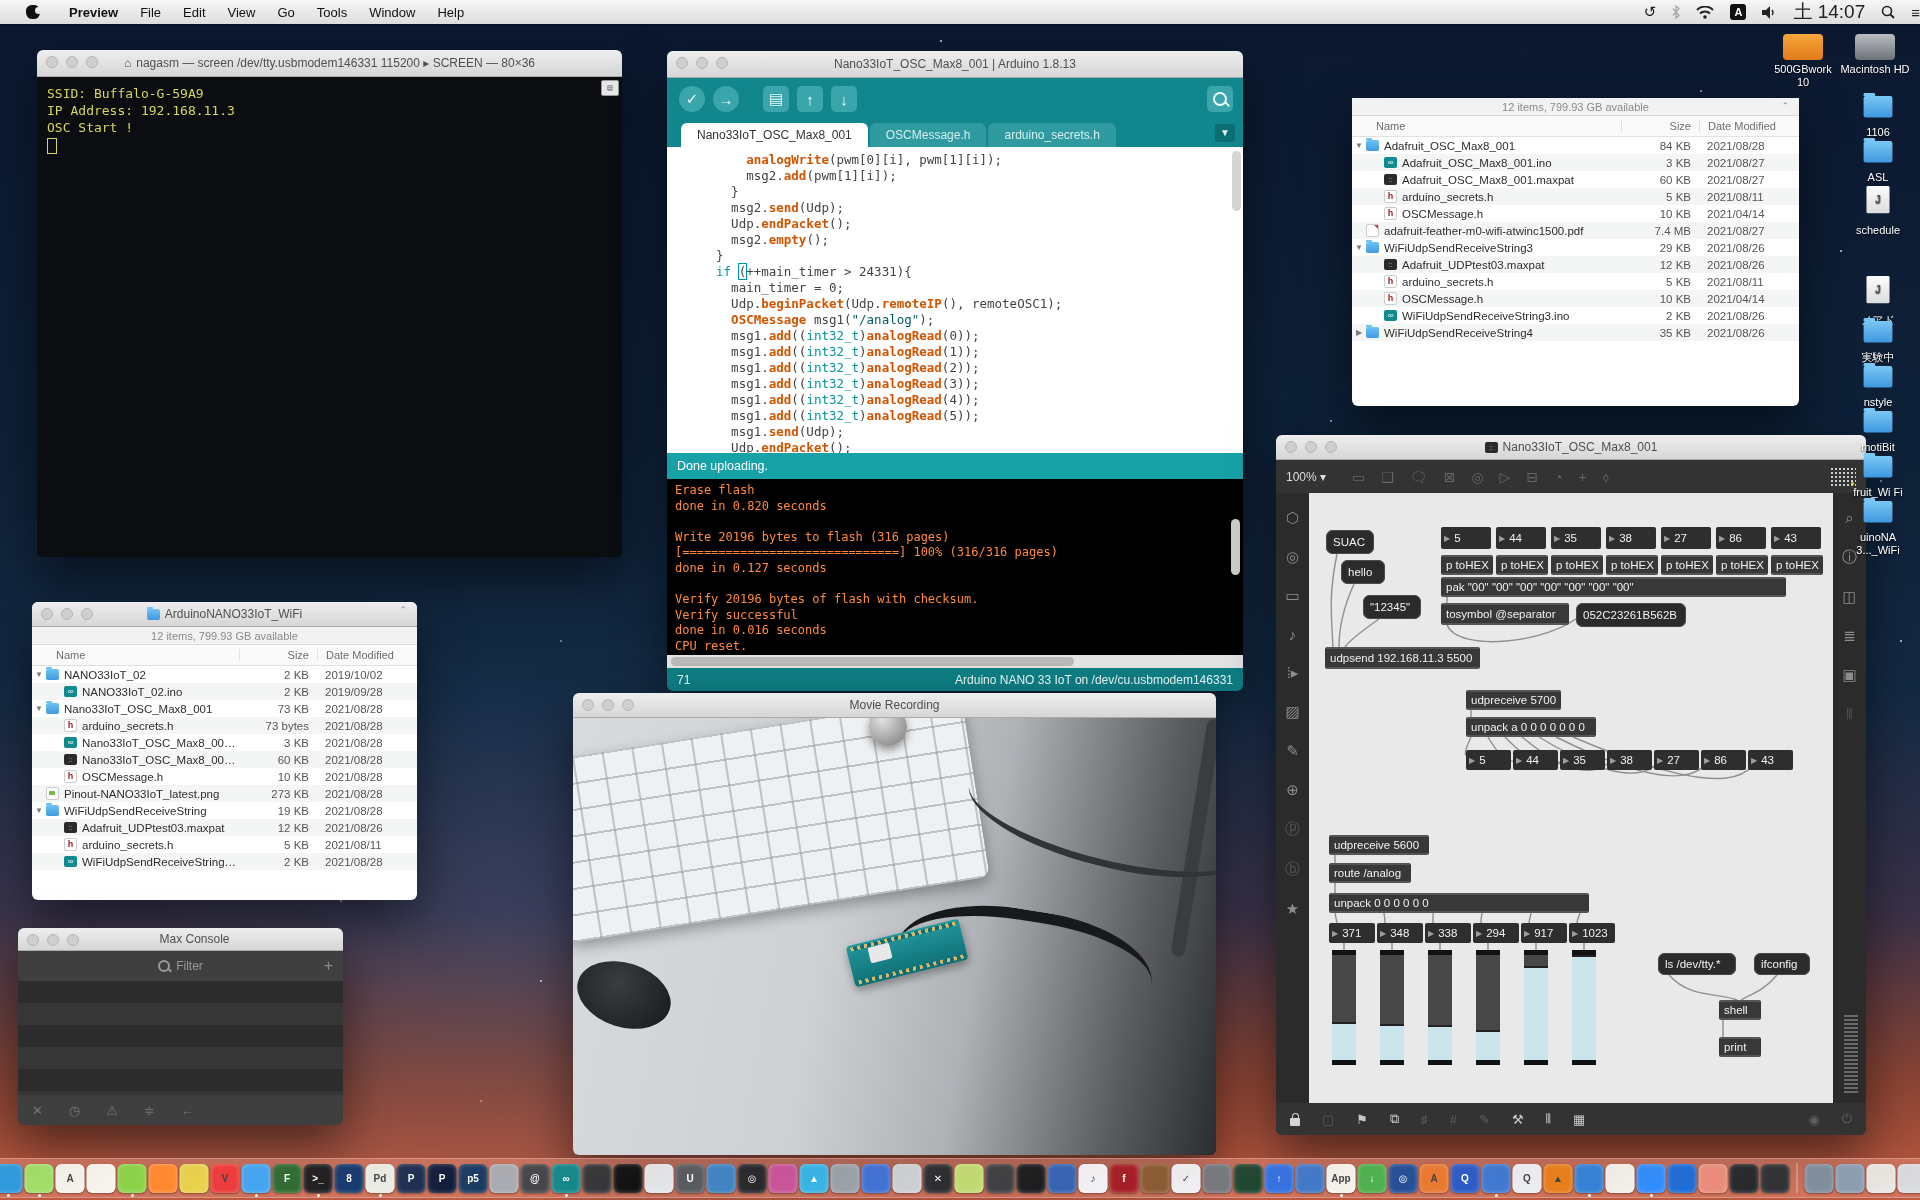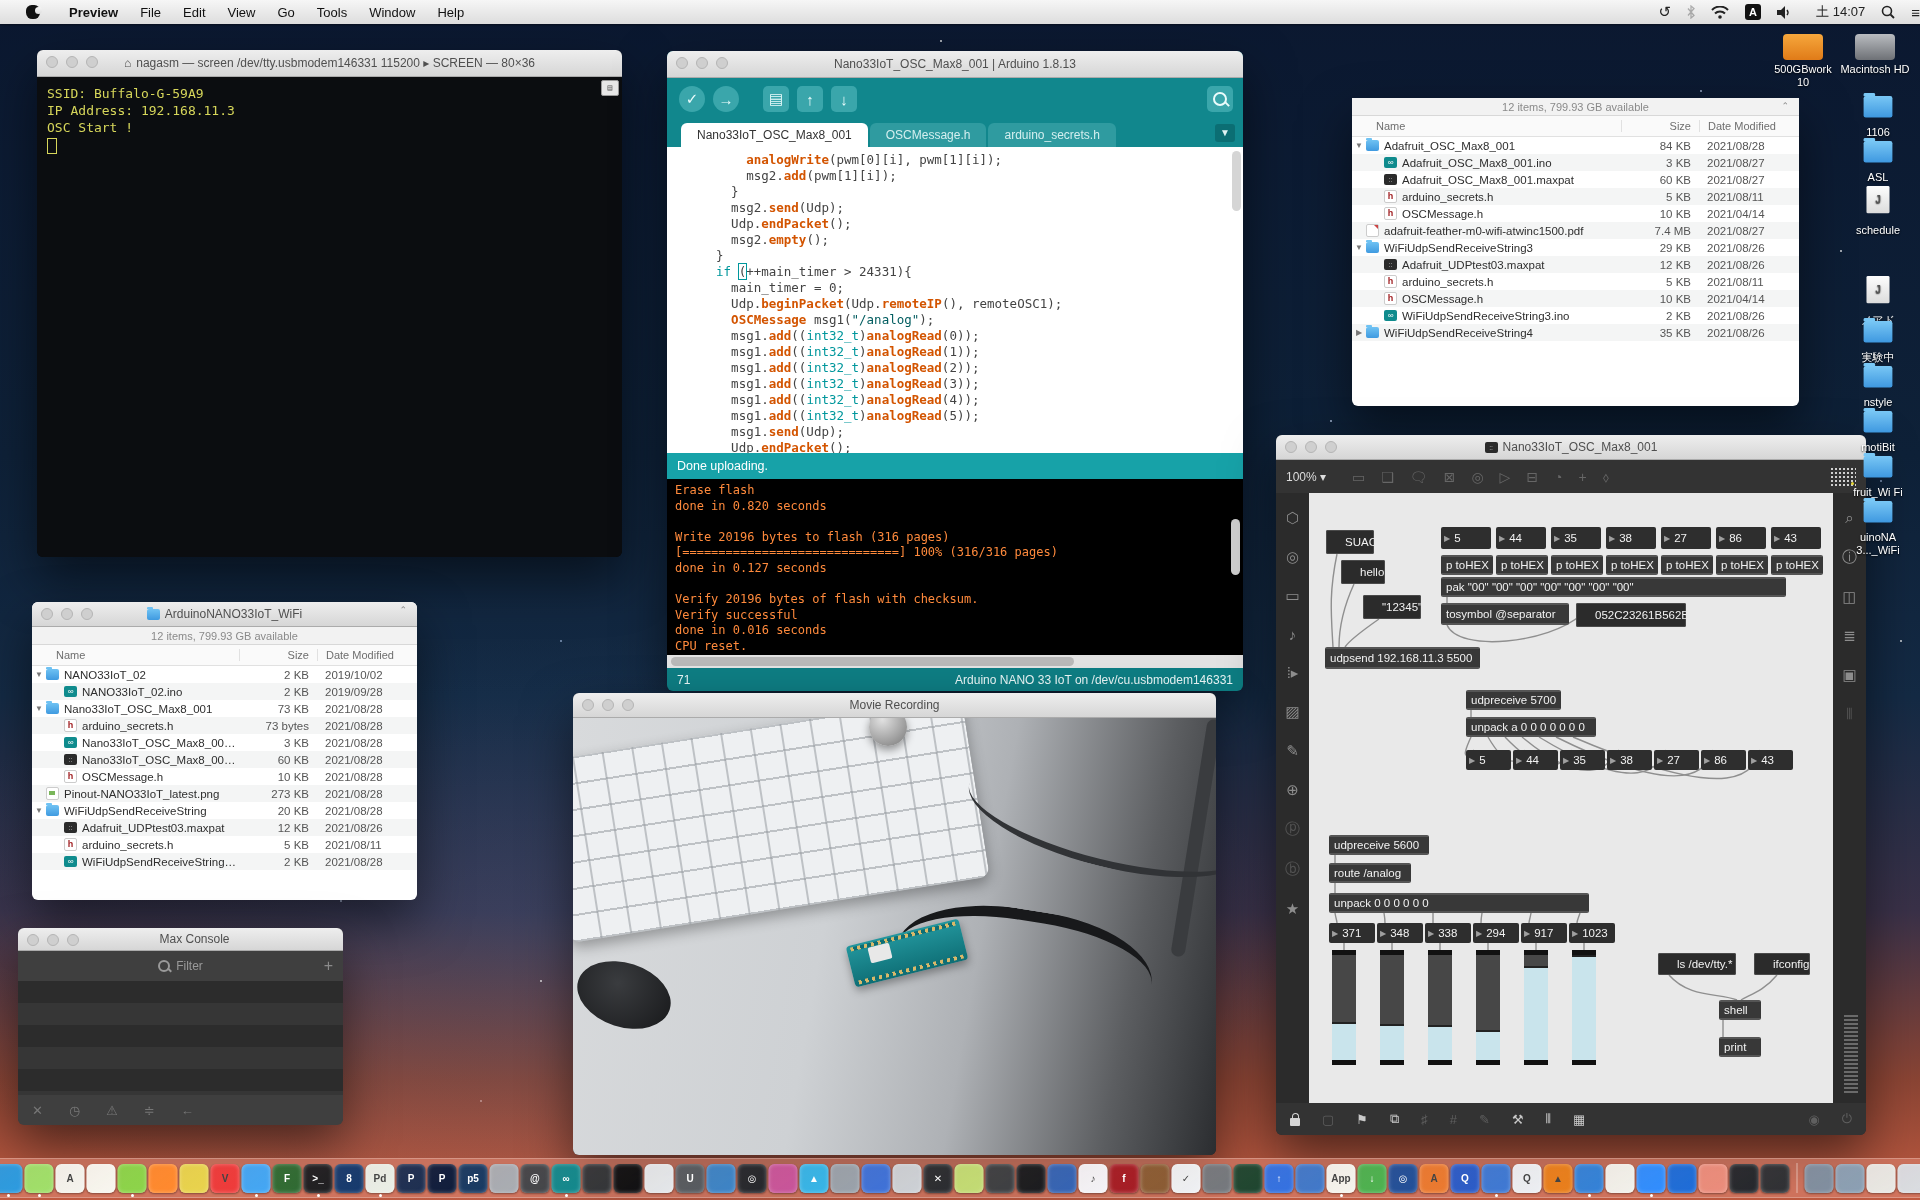--- a/index.html
+++ b/index.html
@@ -21,21 +21,21 @@
   #menubar{position:absolute;left:0;top:0;width:100%;height:24px;background:linear-gradient(#f6f6f6,#dddddd);
     display:flex;align-items:center;font-size:13px;color:#111;z-index:50;box-shadow:0 1px 2px rgba(0,0,0,.4);padding-left:12px;}
   .apple{width:14px;height:14px;margin:0 18px 0 14px;background:#111;border-radius:40% 40% 45% 45%;position:relative;}
   .apple::after{content:"";position:absolute;right:-2px;top:2px;width:7px;height:7px;border-radius:50%;background:linear-gradient(#f6f6f6,#dddddd);}
   .menu-item{padding:0 11px;}
   .menu-item.app{font-weight:bold;}
   #menu-status{margin-left:auto;display:flex;align-items:center;gap:16px;padding-right:12px;color:#222;}
   #menu-status svg{display:block;}
   .input-badge{width:16px;height:16px;background:#111;color:#fff;font-size:11px;font-weight:bold;
     display:flex;align-items:center;justify-content:center;border-radius:3px;}
-  .clock{font-size:13px;margin-left:8px;}
+  .clock{font-size:19px;}
   .dim{opacity:.35;}
   
   .win{position:absolute;border-radius:6px;box-shadow:0 22px 50px rgba(0,0,0,.5);background:#fff;}
   .titlebar{height:24px;background:linear-gradient(#eeeeee,#d6d6d6);border-bottom:1px solid #ababab;
     border-radius:6px 6px 0 0;display:flex;align-items:center;justify-content:center;position:relative;
     font-size:12px;color:#4f4f4f;}
   .lights{position:absolute;left:9px;top:6px;display:flex;gap:8px;}
   .light{width:12px;height:12px;border-radius:50%;background:#cfcfcf;border:1px solid #b5b5b5;box-sizing:border-box;}
   .ticon{display:inline-block;margin-right:5px;}
   
@@ -156,21 +156,21 @@
   .pt-bottom{position:absolute;left:0;right:0;bottom:0;height:32px;background:#333;border-radius:0 0 6px 6px;
     display:flex;align-items:center;gap:22px;padding:0 14px;color:#c9c9c9;font-size:13px;}
   .pt-bottom .dimmed{color:#5f5f5f;}
   .pt-bottom .spacer{flex:1;}
   .lock{width:10px;height:8px;background:#d5d5d5;border-radius:1px;position:relative;margin-top:5px;}
   .lock::before{content:"";position:absolute;left:1.5px;top:-5px;width:7px;height:5px;border:1.6px solid #d5d5d5;
     border-bottom:none;border-radius:4px 4px 0 0;box-sizing:border-box;}
   .box{position:absolute;box-sizing:border-box;color:#f2f2f2;font-size:11.5px;display:flex;align-items:center;
     font-family:"Liberation Sans",sans-serif;white-space:nowrap;overflow:hidden;}
   .box.obj{background:#383838;border-top:2px solid #555;border-bottom:2px solid #555;padding:0 5px;border-radius:2px;}
-  .box.msg{background:#2b2b2b;border-radius:2px;padding:0 19px;box-shadow:inset 0 0 0 1px #4a4a4a;}
+  .box.msg{background:#2b2b2b;border-radius:7px;padding:0 7px;box-shadow:inset 0 0 0 1px #4a4a4a;}
   .box.num{background:#2e2e2e;border-radius:2px;padding:0 3px;}
   .box.num .tri{color:#9f9f9f;font-size:8px;margin-right:4px;}
   .pslider{position:absolute;background:#c9e4ec;}
   .pslider::before{content:"";position:absolute;left:0;right:0;top:0;height:5px;background:#111;}
   .pslider::after{content:"";position:absolute;left:0;right:0;bottom:0;height:5px;background:#111;}
   .pslider .fill{position:absolute;left:0;right:0;top:5px;background:#474747;border-bottom:2px solid #222;}
   #cords{position:absolute;left:0;top:0;pointer-events:none;}
   
   .dicon{position:absolute;width:76px;text-align:center;color:#fff;font-size:11px;text-shadow:0 1px 2px rgba(0,0,0,.9);z-index:1;}
   .dicon .img{margin:0 auto 3px;}
@@ -561,21 +561,21 @@
           <span class="f-icon fi-png"></span>
           <span class="f-name">Pinout-NANO33IoT_latest.png</span>
           <span class="f-size">273 KB</span>
           <span class="f-date">2021/08/28</span>
         </div>
         <div class="f-row">
           <span class="f-disc">▼</span>
           <span class="f-ind" style="width: 0px;"></span>
           <span class="f-icon fi-folder"></span>
           <span class="f-name">WiFiUdpSendReceiveString</span>
-          <span class="f-size">20 KB</span>
+          <span class="f-size">19 KB</span>
           <span class="f-date">2021/08/28</span>
         </div>
         <div class="f-row alt">
           <span class="f-disc"></span>
           <span class="f-ind" style="width: 18px;"></span>
           <span class="f-icon fi-maxpat">::</span>
           <span class="f-name">Adafruit_UDPtest03.maxpat</span>
           <span class="f-size">12 KB</span>
           <span class="f-date">2021/08/26</span>
         </div>

